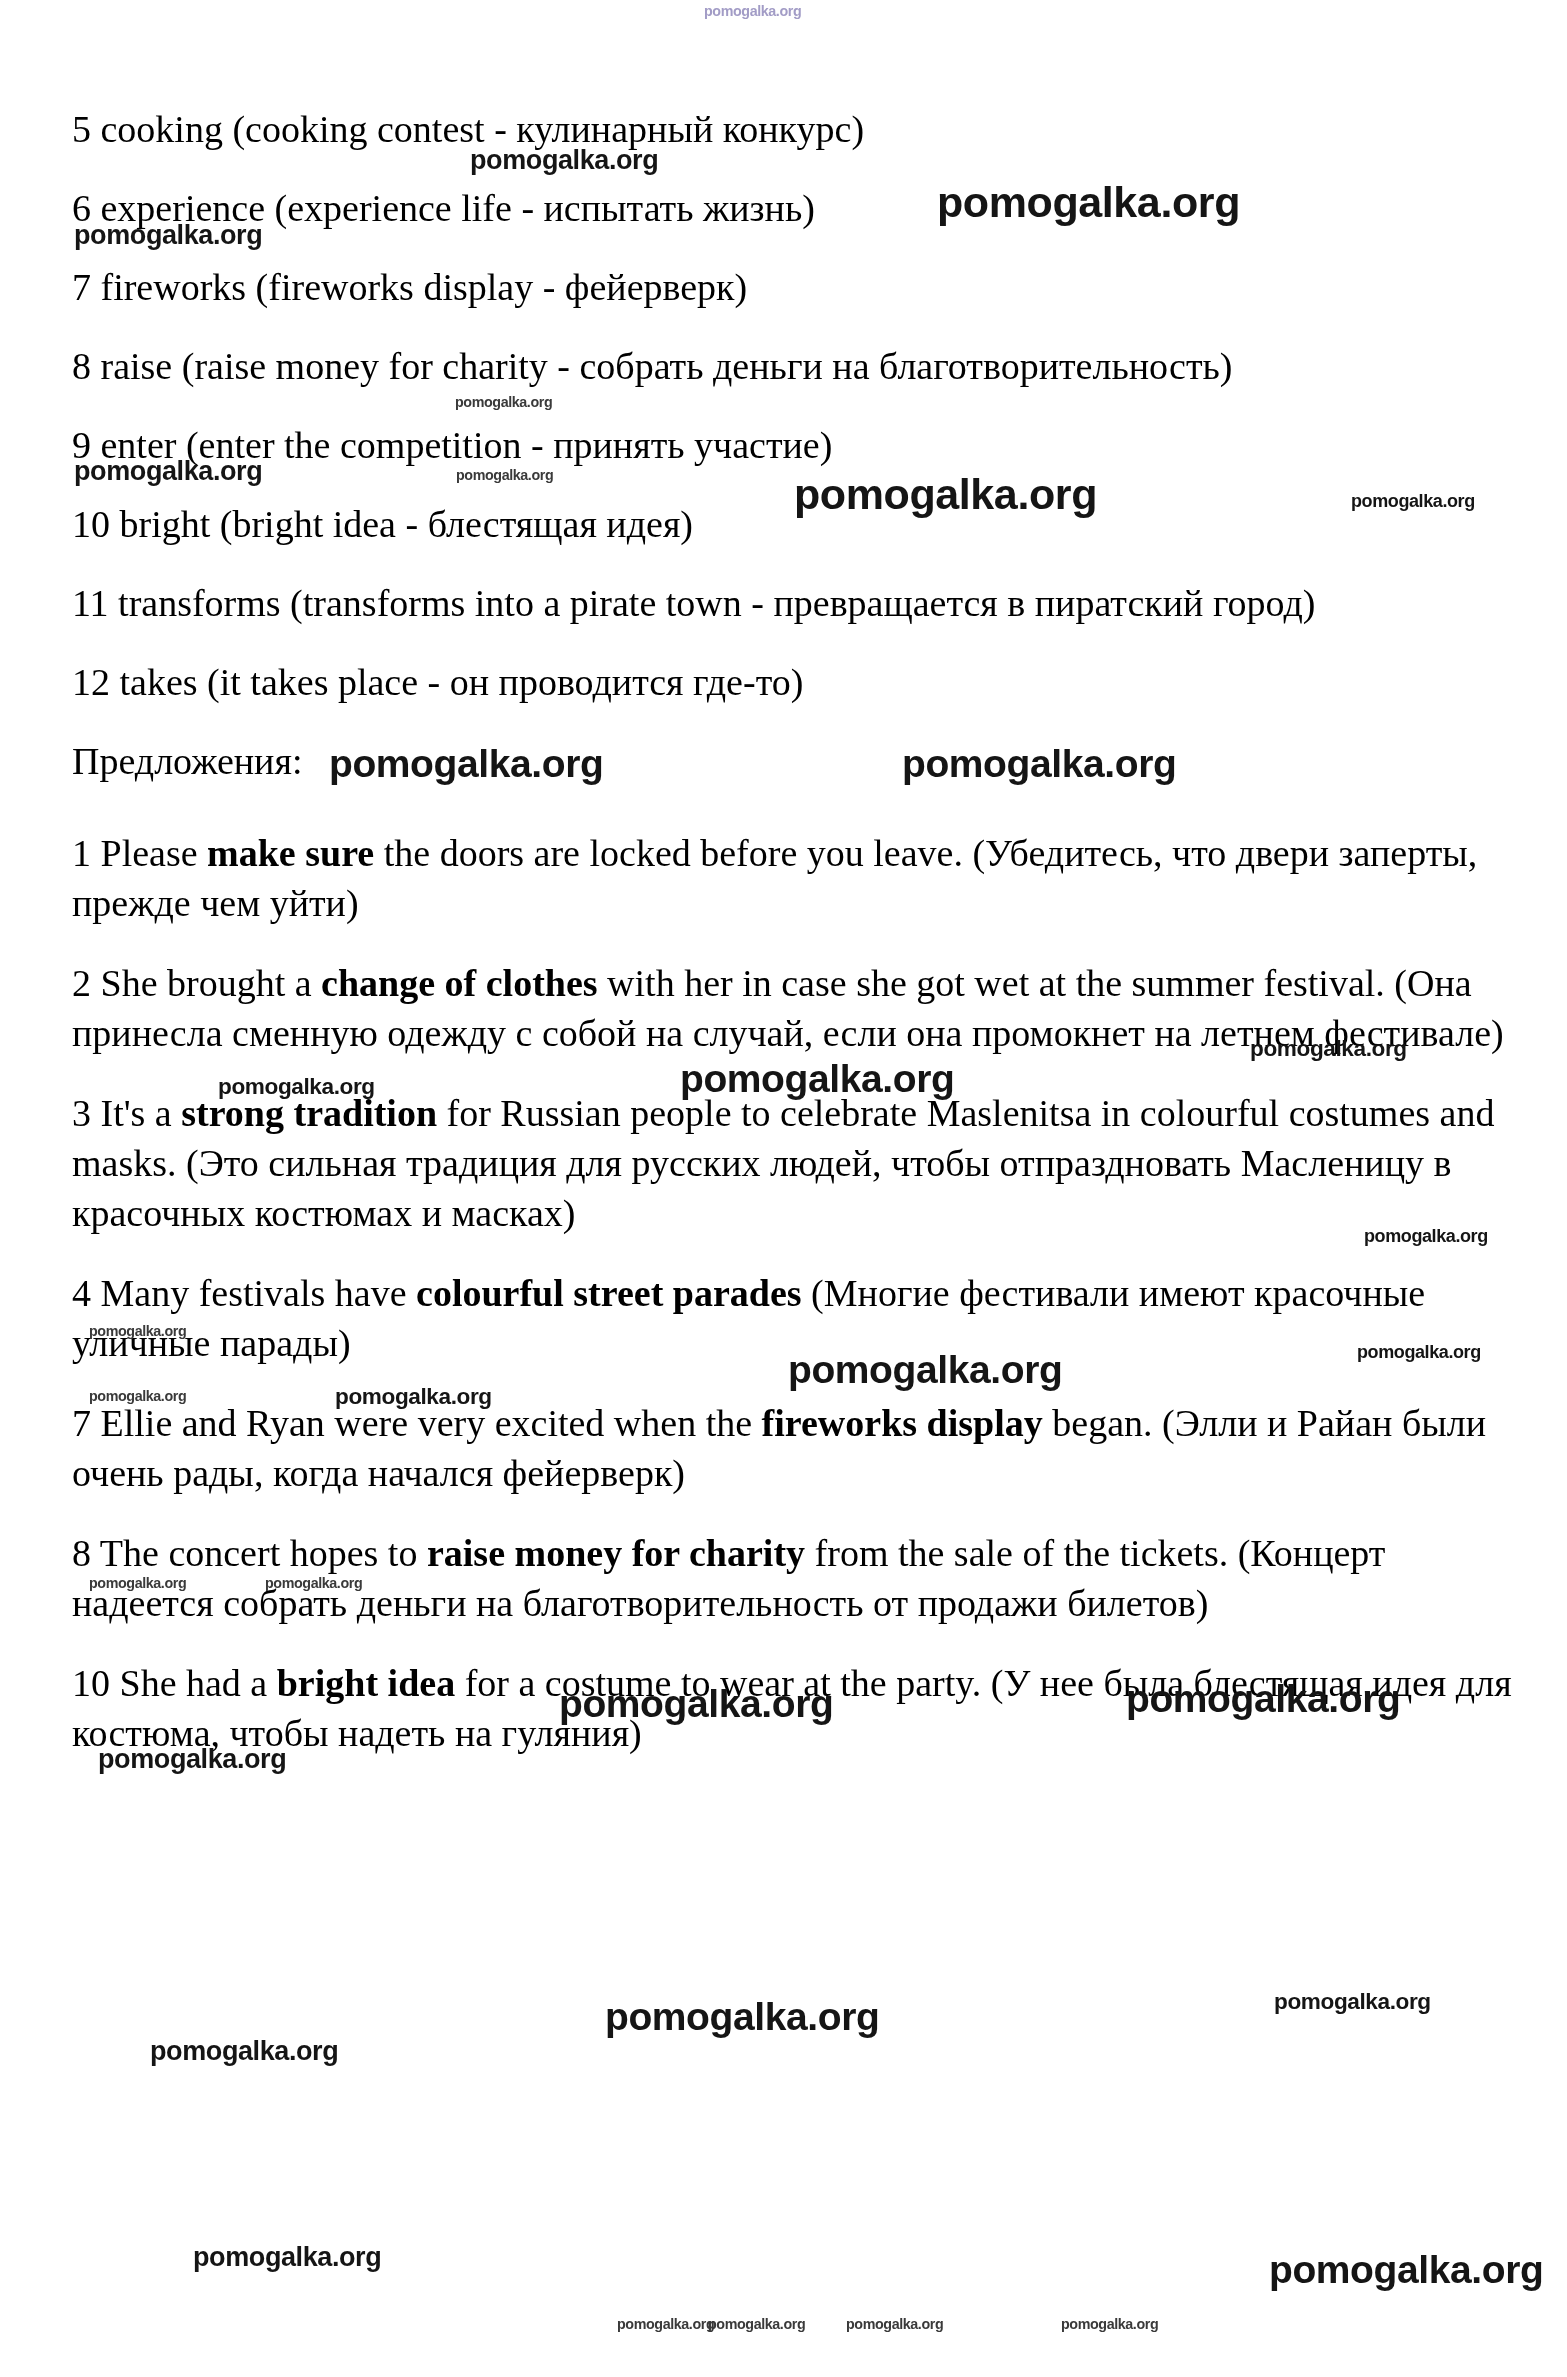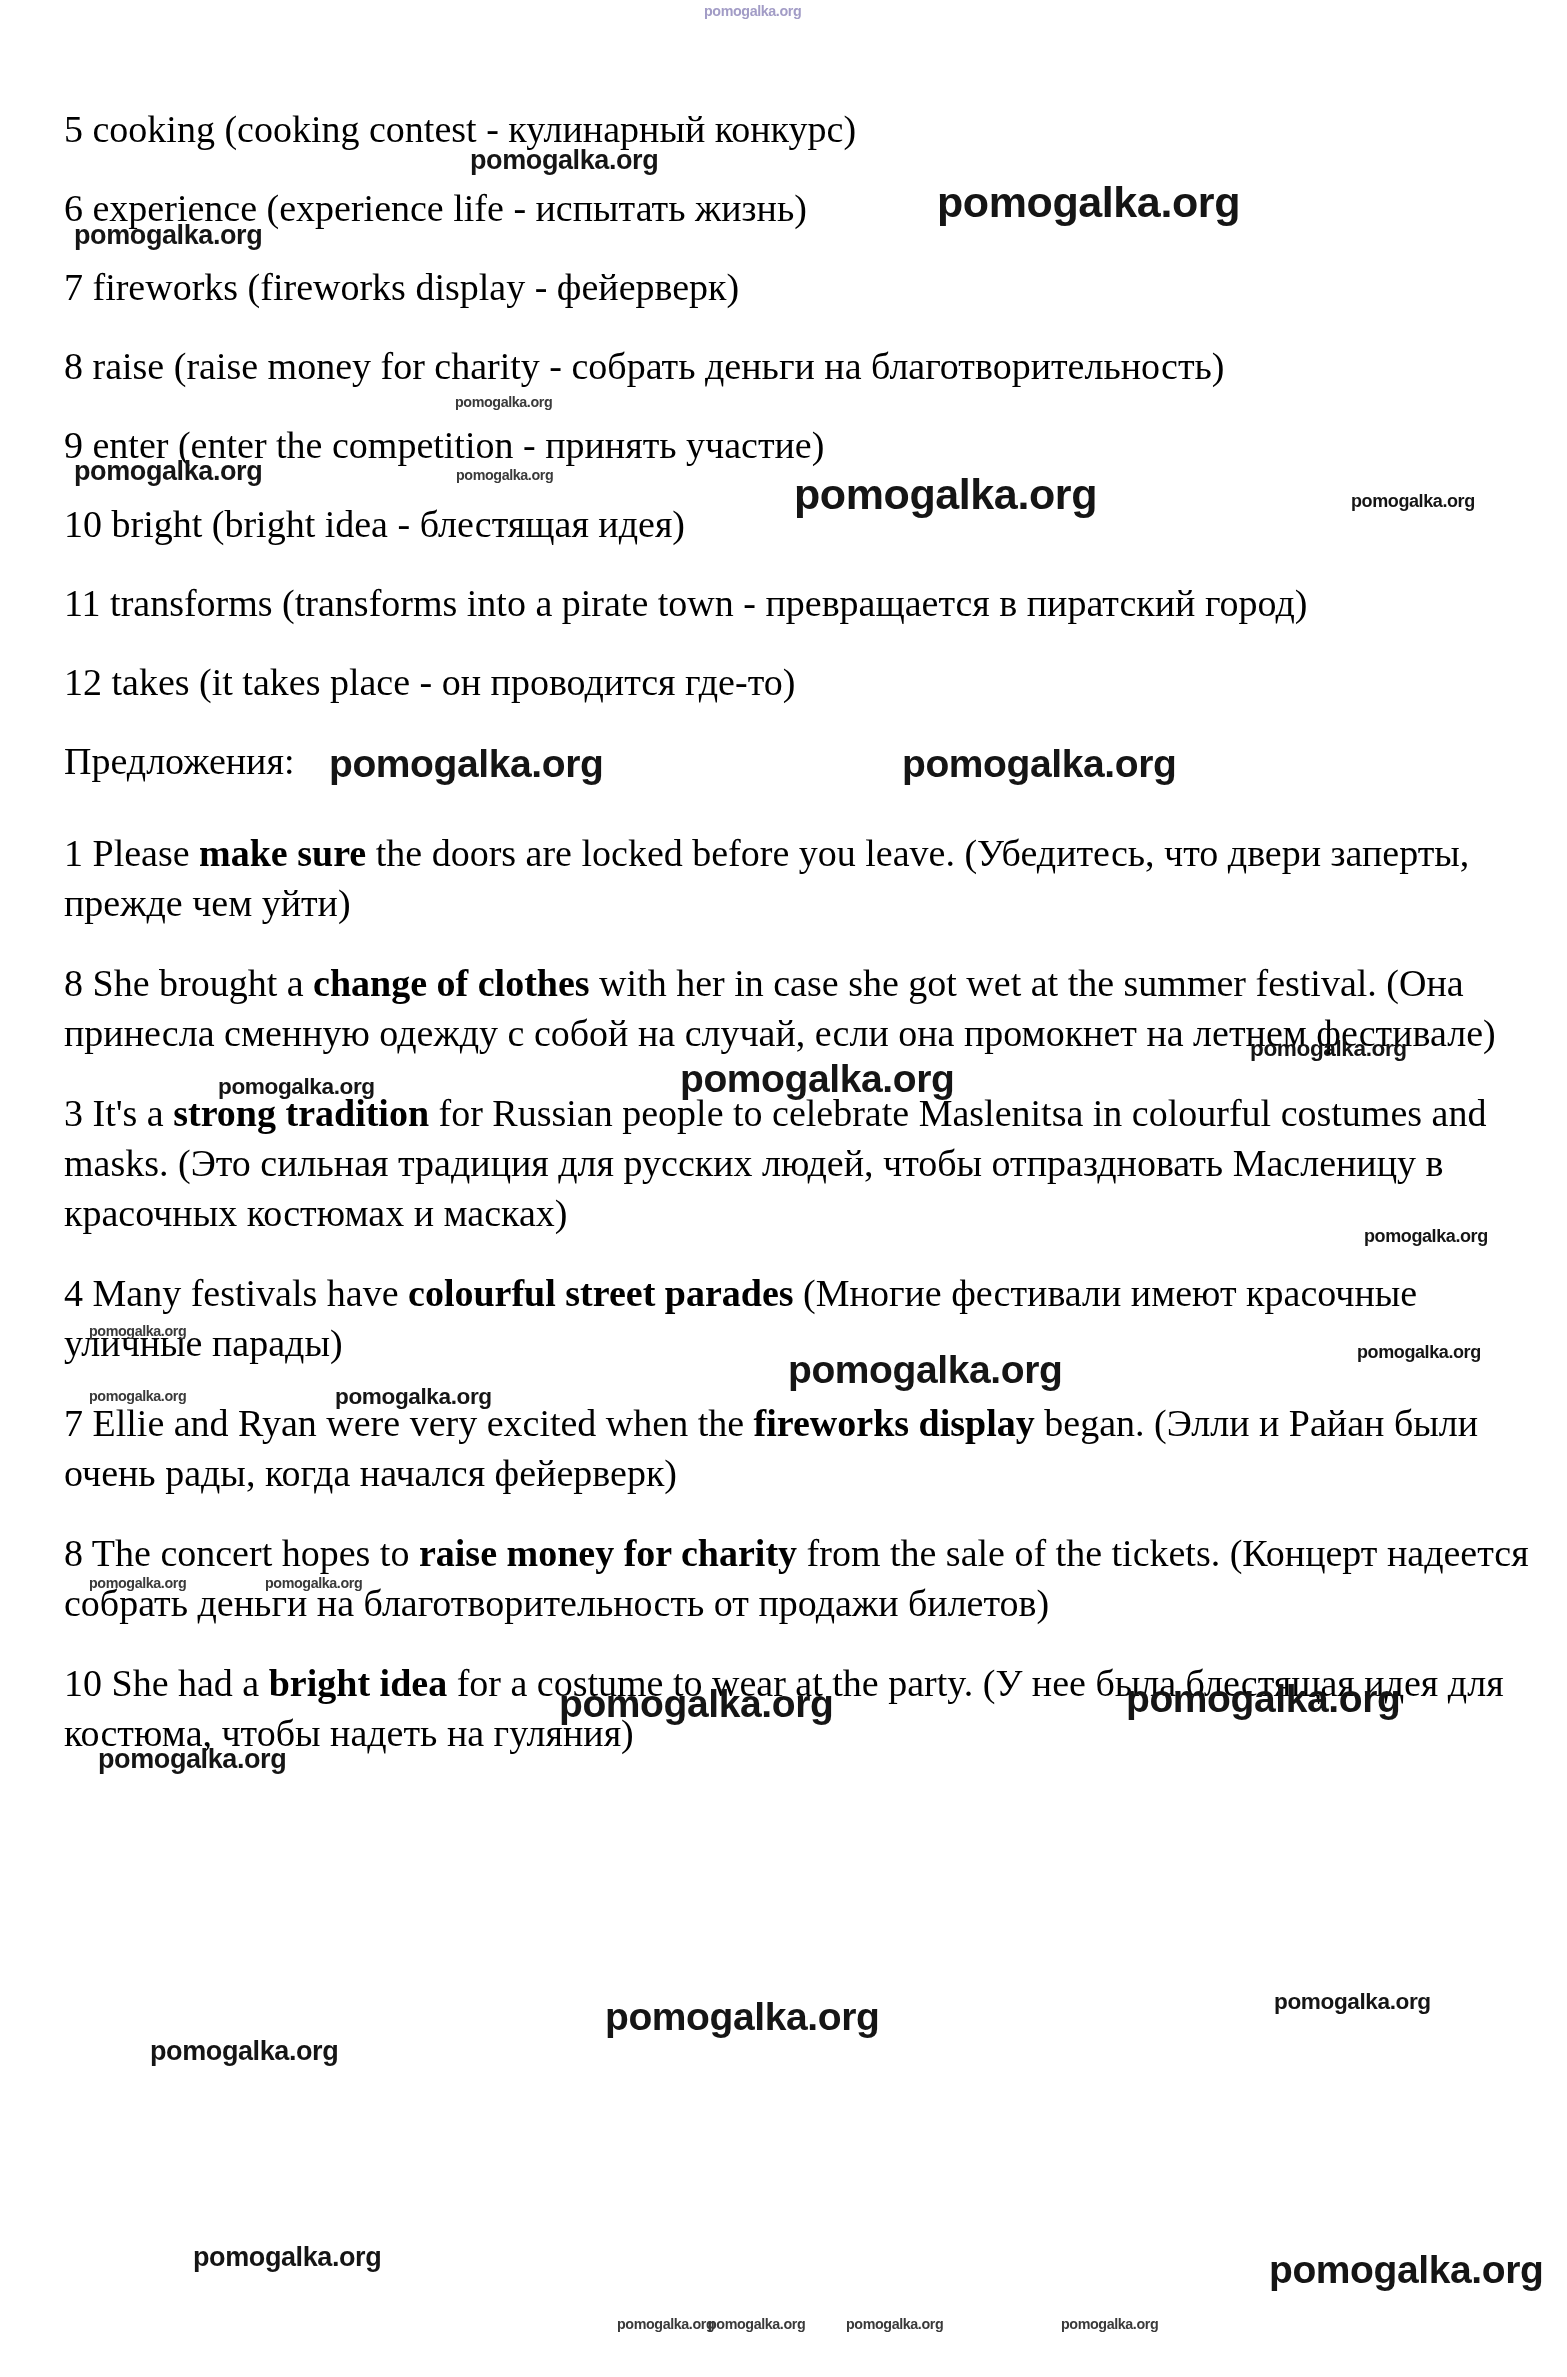--- a/index.html
+++ b/index.html
@@ -6,21 +6,21 @@
   .page {
     position:relative;
     width:1567px; height:2377px;
     background:#ffffff;
     overflow:hidden;
     font-family:"Liberation Serif", serif;
     color:#000;
   }
   .content {
     position:absolute;
-    left:64px; top:105px; right:38px;
+    left:72px; top:105px; right:38px;
     font-size:38px;
   }
   .vocab-line {
     margin:0 0 30px 0;
     line-height:49px;
     white-space:nowrap;
   }
   .heading {
     margin:0 0 42px 0;
     line-height:49px;
@@ -64,21 +64,21 @@
       <p class="vocab-line">9 enter (enter the competition - принять участие)</p>
       <p class="vocab-line">10 bright (bright idea - блестящая идея)</p>
       <p class="vocab-line">11 transforms (transforms into a pirate town - превращается в пиратский город)</p>
       <p class="vocab-line">12 takes (it takes place - он проводится где-то)</p>
     </div>
 
     <p class="heading">Предложения:</p>
 
     <div>
       <p class="para"><span>1 Please </span><b>make sure</b><span> the doors are locked before you leave. (Убедитесь, что двери заперты, прежде чем уйти)</span></p>
-      <p class="para"><span>8 She brought a </span><b>change of clothes</b><span> with her in case she got wet at the summer festival. (Она принесла сменную одежду с собой на случай, если она промокнет на летнем фестивале)</span></p>
+      <p class="para"><span>2 She brought a </span><b>change of clothes</b><span> with her in case she got wet at the summer festival. (Она принесла сменную одежду с собой на случай, если она промокнет на летнем фестивале)</span></p>
       <p class="para"><span>3 It's a </span><b>strong tradition</b><span> for Russian people to celebrate Maslenitsa in colourful costumes and masks. (Это сильная традиция для русских людей, чтобы отпраздновать Масленицу в красочных костюмах и масках)</span></p>
       <p class="para"><span>4 Many festivals have </span><b>colourful street parades</b><span> (Многие фестивали имеют красочные уличные парады)</span></p>
       <p class="para"><span>7 Ellie and Ryan were very excited when the </span><b>fireworks display</b><span> began. (Элли и Райан были очень рады, когда начался фейерверк)</span></p>
       <p class="para"><span>8 The concert hopes to </span><b>raise money for charity</b><span> from the sale of the tickets. (Концерт надеется собрать деньги на благотворительность от продажи билетов)</span></p>
       <p class="para"><span>10 She had a </span><b>bright idea</b><span> for a costume to wear at the party. (У нее была блестящая идея для костюма, чтобы надеть на гуляния)</span></p>
     </div>
   </div>
 
   <div class="wm-layer">
     <span class="wm tinyfaint" style="left:704px;top:3px">pomogalka.org</span>

